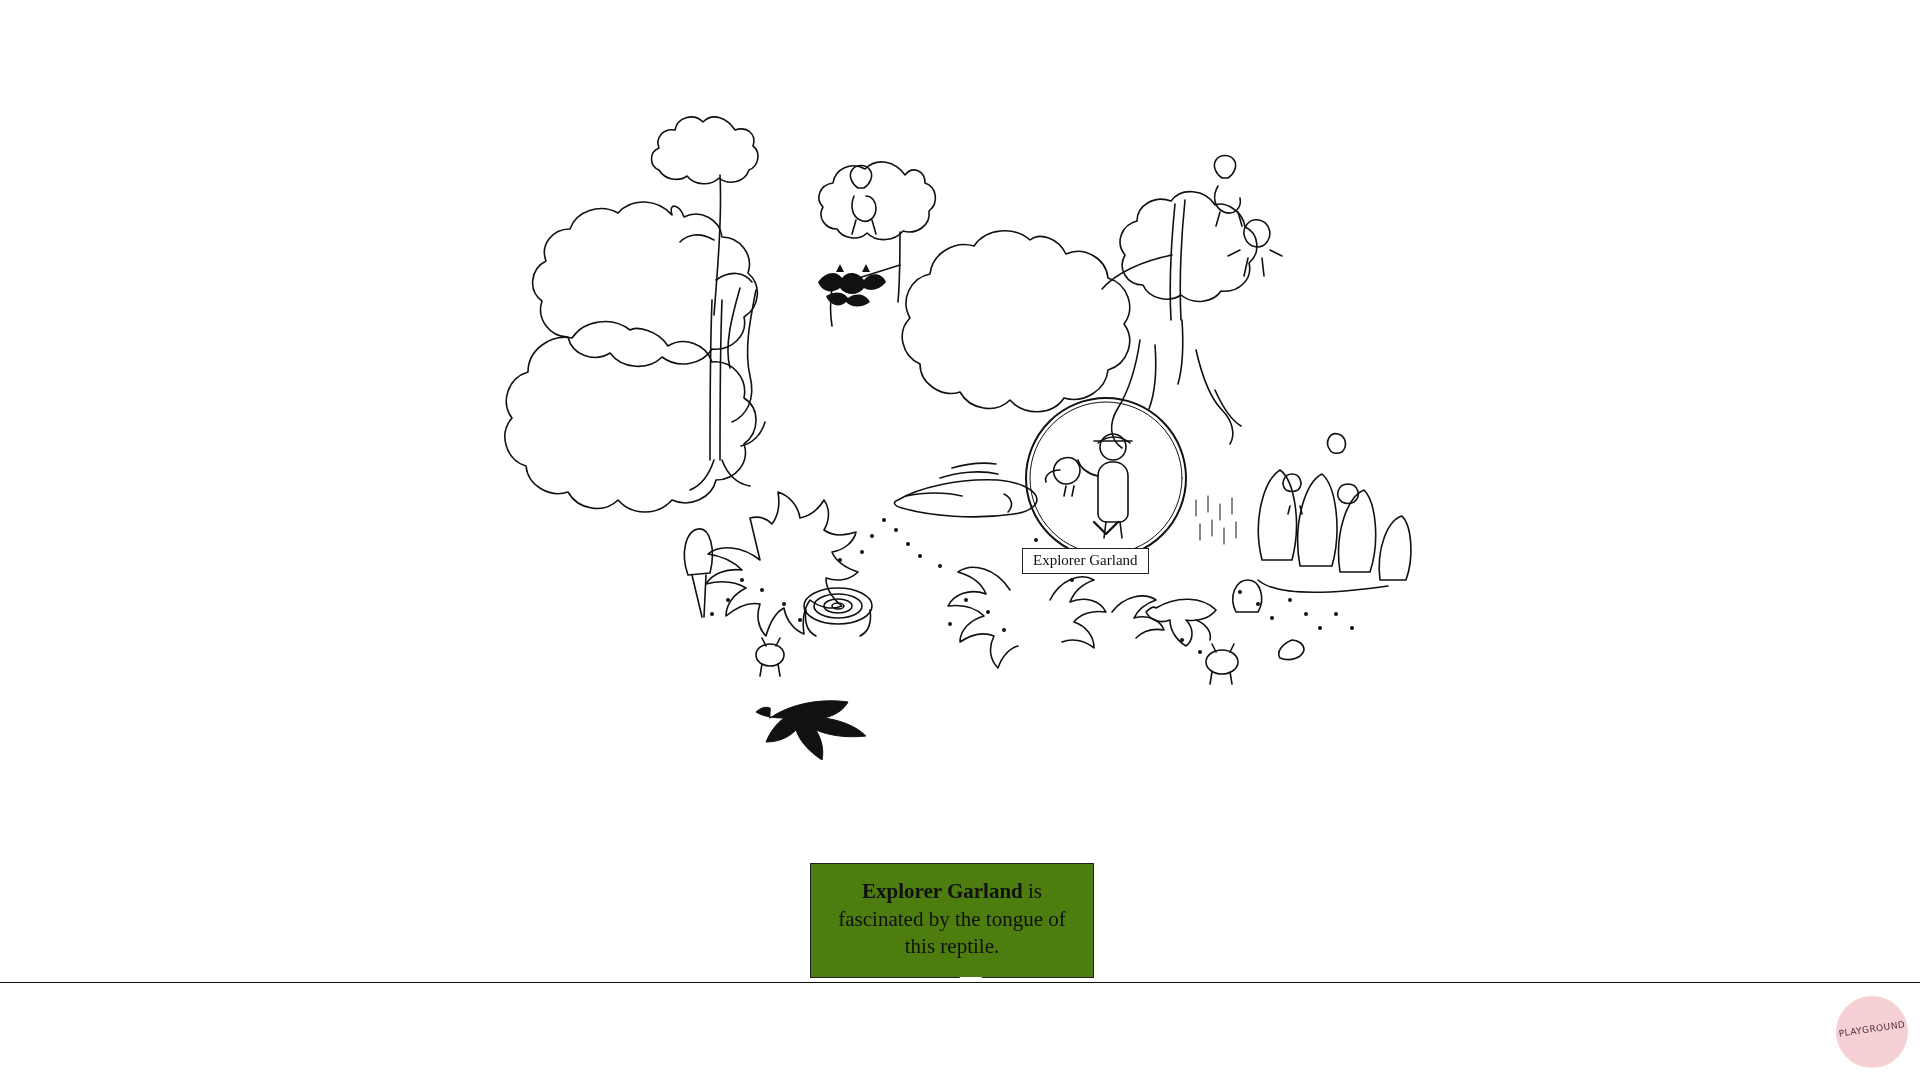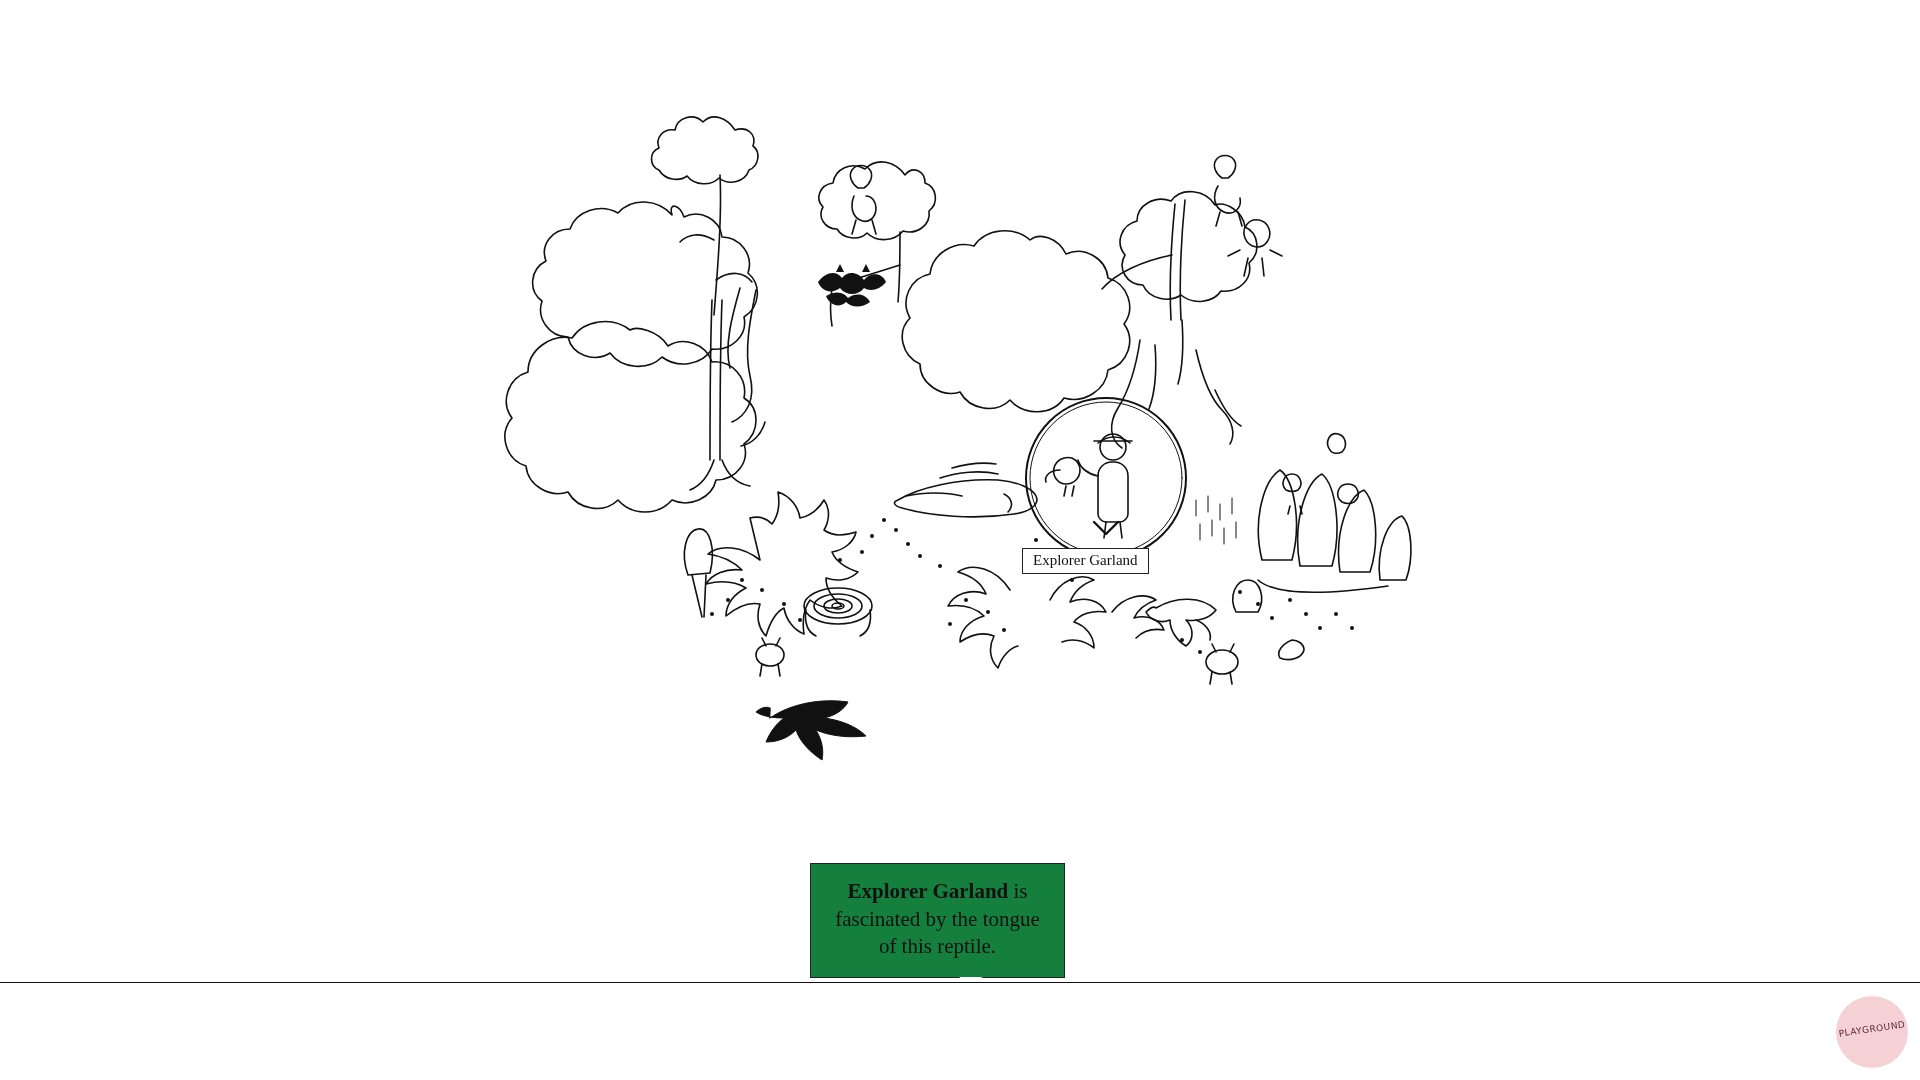--- a/index.html
+++ b/index.html
@@ -41,24 +41,24 @@
     font-family: "Liberation Serif", serif;
     white-space: nowrap;
     line-height: 1;
   }
 
   
   #caption {
     position: absolute;
     left: 810px;
     top: 863px;
-    width: 255px;
+    width: 284px;
     padding: 14px 16px 16px 16px;
     border: 1px solid #222;
-    background: #15803d;
+    background: #4d7c0f;
     text-align: center;
     font-size: 21px;
     line-height: 1.32;
     color: #111;
     box-sizing: border-box;
   }
   #caption b { font-weight: bold; }
   #caption::after {
     content: "";
     position: absolute;

